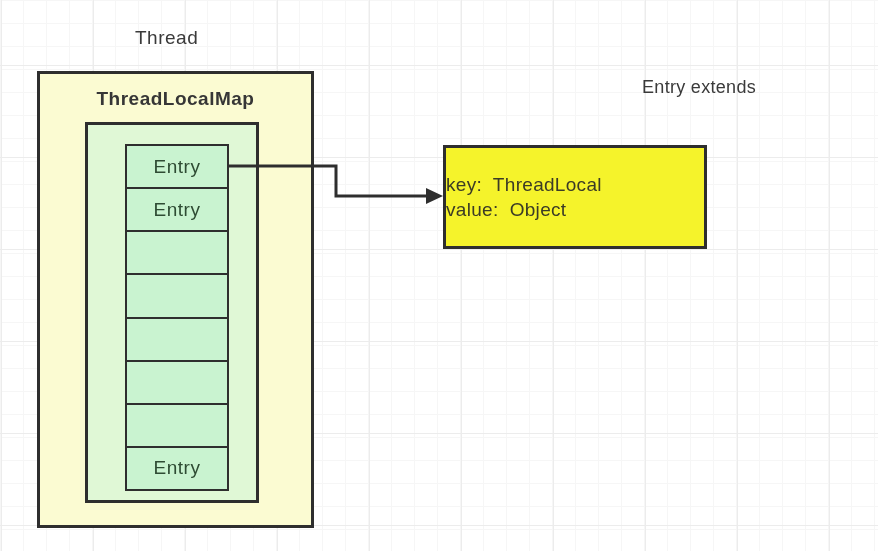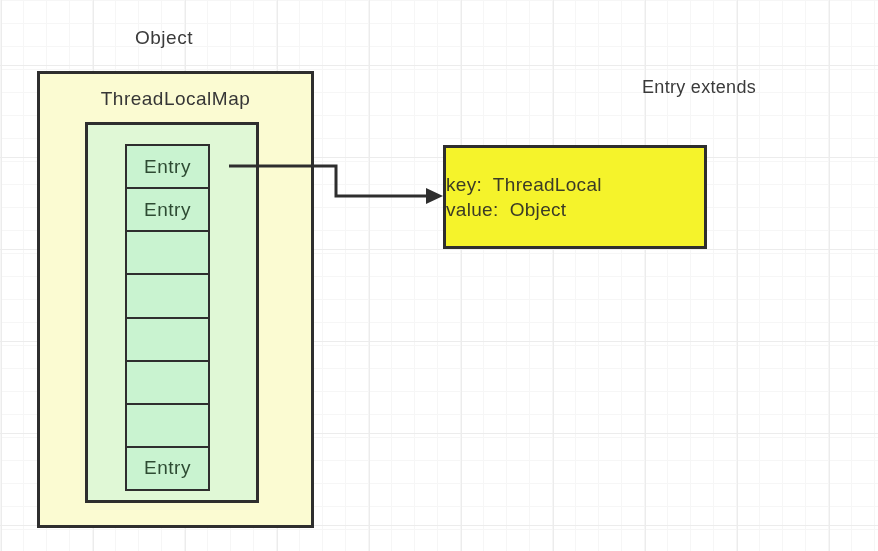--- a/index.html
+++ b/index.html
@@ -45,38 +45,39 @@
   }
   .outer-title {
     position: absolute;
     left: 0;
     top: 14px;
     width: 100%;
     text-align: center;
     font-size: 19px;
     color: #363636;
     letter-spacing: 0.5px;
+    font-weight: bold;
   }
 
   .inner-box {
     position: absolute;
     left: 45px;   
     top: 48px;    
     width: 174px;
     height: 381px;
     box-sizing: border-box;
     background: #e0f8d6;
     border: 3px solid #2e2e2e;
   }
 
   .entry-stack {
     position: absolute;
     left: 37px;   
     top: 19px;    
-    width: 85px;
+    width: 104px;
     height: 347px;
     display: flex;
     flex-direction: column;
   }
   .entry-cell {
     flex: 1;
     box-sizing: border-box;
     background: #c9f3d0;
     border: 2px solid #2e2e2e;
     margin-top: -2px;
@@ -126,21 +127,21 @@
     color: #3b3b26;
     letter-spacing: 0.3px;
   }
   .kv-line { white-space: pre-wrap; }
 </style>
 </head>
 <body>
 
 <div class="canvas">
 
-  <div class="thread-label">Object</div>
+  <div class="thread-label">Thread</div>
 
   <div class="outer-box">
     <div class="outer-title">ThreadLocalMap</div>
 
     <div class="inner-box">
       <div class="entry-stack">
         <div class="entry-cell">Entry</div>
         <div class="entry-cell">Entry</div>
         <div class="entry-cell"></div>
         <div class="entry-cell"></div>

